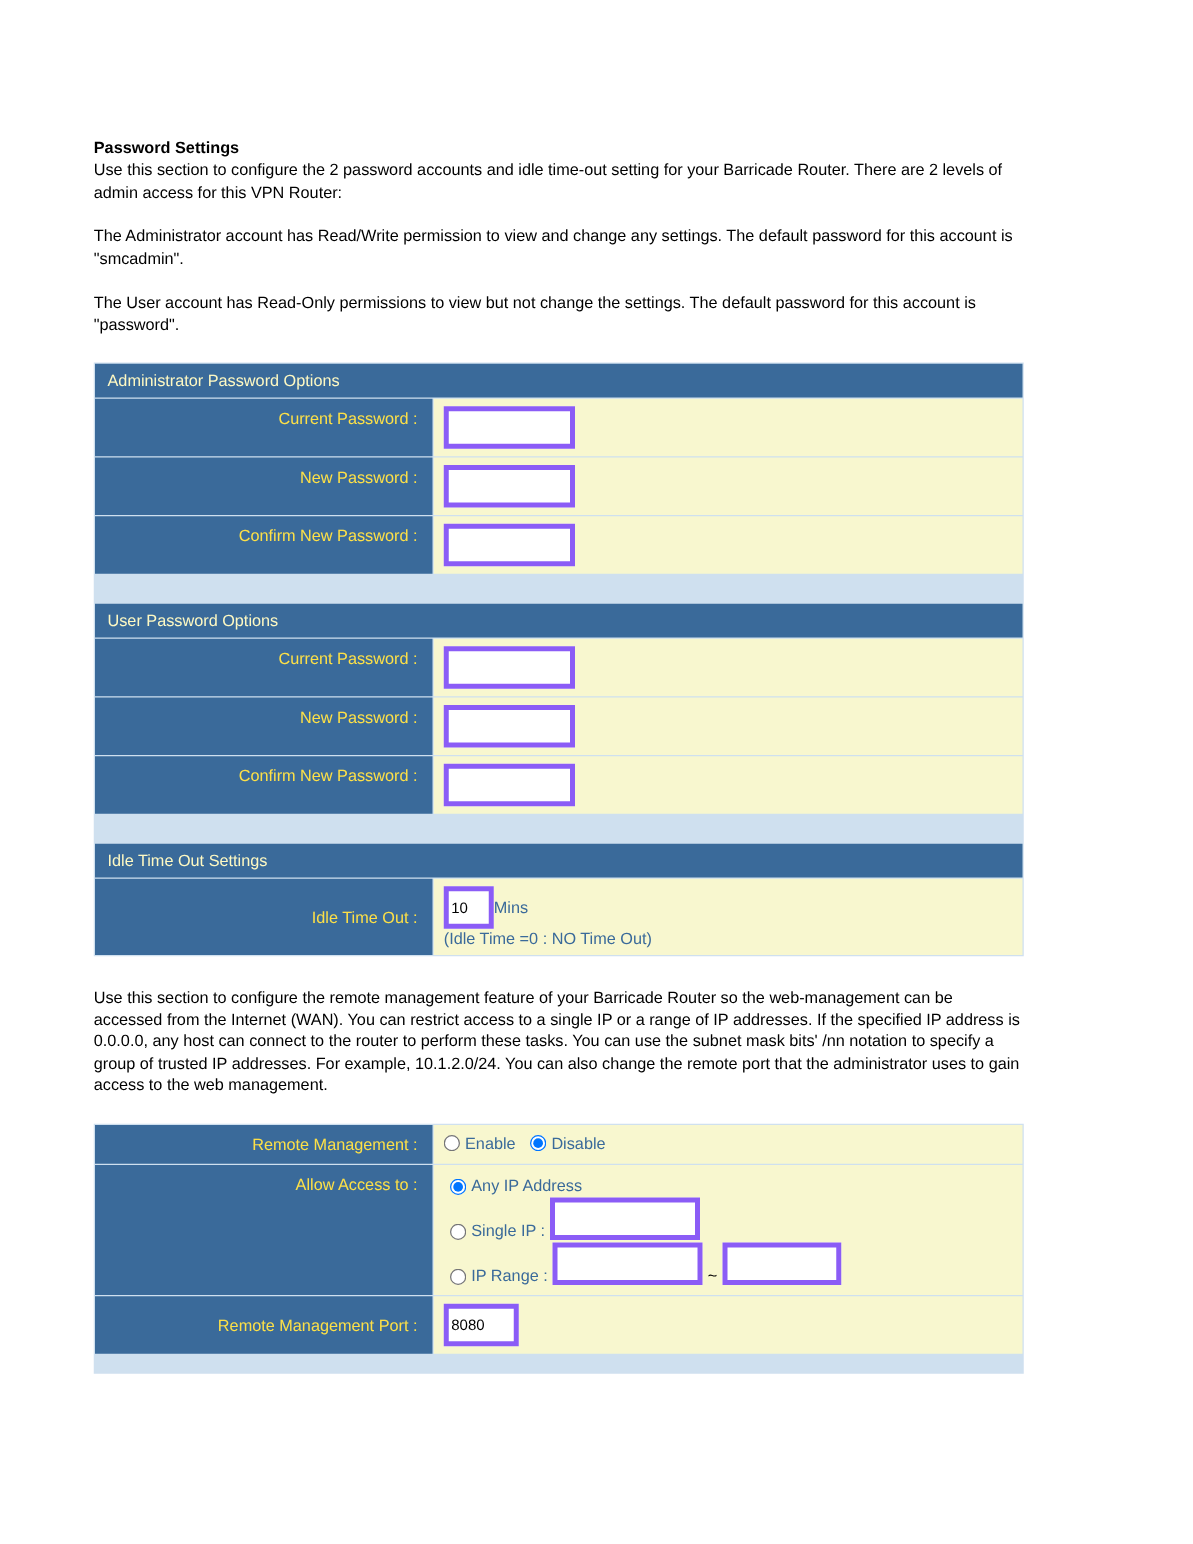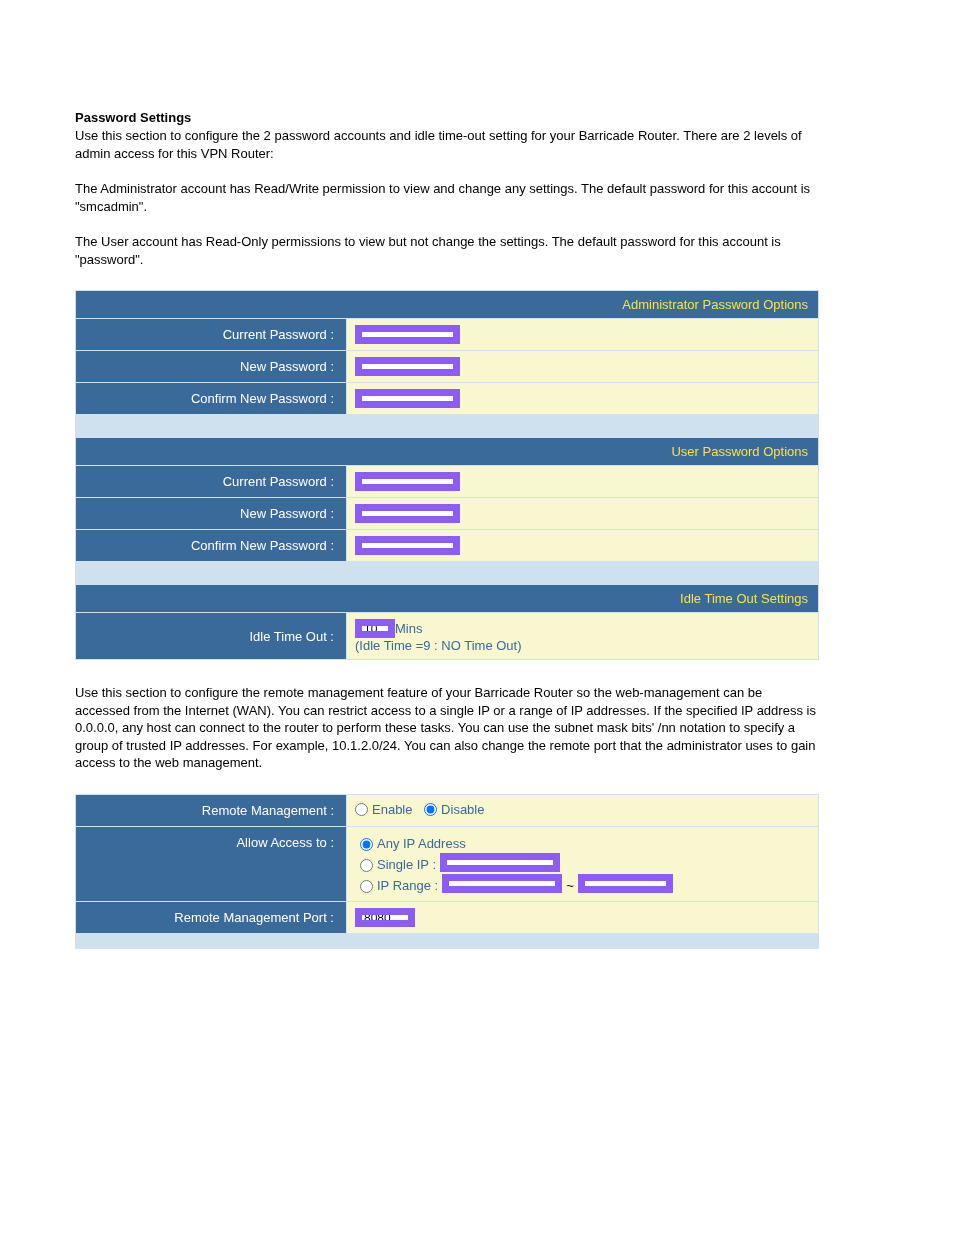--- a/index.html
+++ b/index.html
@@ -25,28 +25,27 @@
     line-height: 1.35;
   }
   .config-table {
     width: 100%;
     border-collapse: separate;
     border-spacing: 1px;
     background: #cfe0ef;
   }
   .tbl-header td {
     background: #3a6a9a;
-    color: #fde047;
+    color: #fef9c3;
     padding: 6px 10px;
     font-size: 13px;
-    text-align: right;
   }
   .label-cell {
     background: #3a6a9a;
-    color: #ffffff;
+    color: #fde047;
     text-align: right;
     padding: 8px 12px;
     width: 270px;
     font-size: 13px;
     vertical-align: top;
   }
   .input-cell {
     background: #f8f7cf;
     padding: 6px 8px;
     color: #3a6a9a;
@@ -54,24 +53,24 @@
     vertical-align: middle;
   }
   .input-cell .hint {
     color: #3a6a9a;
   }
   .spacer-row td {
     background: #cfe0ef;
     height: 22px;
   }
   input[type="text"], input[type="password"] {
-    border: 7px solid #8b5cf6;
+    border: 4px solid #8b5cf6;
     font-size: 12px;
     padding: 1px 2px;
-    height: 19px;
+    height: 34px;
     background:#fff;
   }
   .pw-input { width: 105px; }
   .small-input { width: 40px; }
   .ip-input { width: 120px; }
   .ip-input-sm { width: 95px; }
   .port-input { width: 60px; }
   .radio-row { display: inline-flex; align-items: center; margin-right: 8px; color:#3a6a9a; }
   .radio-row input { margin: 0 4px 0 0; }
   .radio-block { display:flex; align-items:flex-end; margin: 2px 0; color:#3a6a9a; }
@@ -127,21 +126,21 @@
           <td colspan="2"></td>
         </tr>
 
     <tr class="tbl-header">
           <td colspan="2">Idle Time Out Settings</td>
         </tr>
     <tr>
       <td class="label-cell" style="vertical-align:middle">Idle Time Out :</td>
       <td class="input-cell">
         <input type="text" class="small-input" value="10" style=""><span>Mins</span><br>
-        <span class="hint">(Idle Time =9 : NO Time Out)</span>
+        <span class="hint">(Idle Time =0 : NO Time Out)</span>
       </td>
     </tr>
   </tbody>
     </table>
 
   <div style="height:24px"></div>
 
   <p class="section-text" style="margin-bottom:22px">Use this section to configure the remote management feature of your Barricade Router so the web-management can be accessed from the Internet (WAN). You can restrict access to a single IP or a range of IP addresses. If the specified IP address is 0.0.0.0, any host can connect to the router to perform these tasks. You can use the subnet mask bits' /nn notation to specify a group of trusted IP addresses. For example, 10.1.2.0/24. You can also change the remote port that the administrator uses to gain access to the web management.</p>
 
   <table class="config-table">

